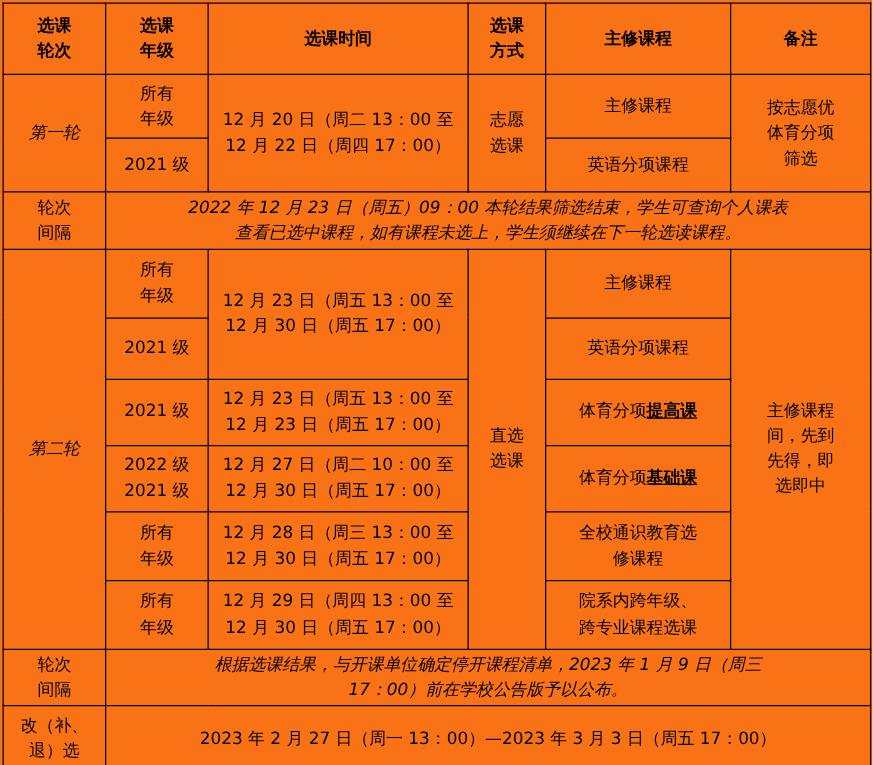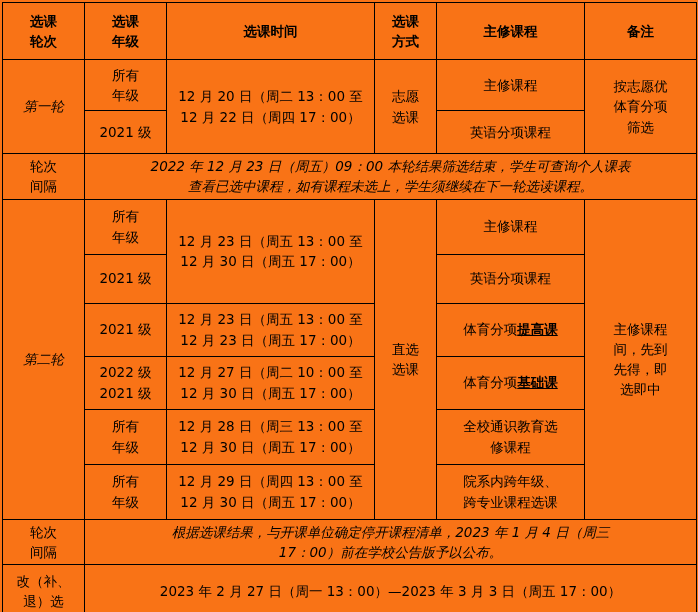--- a/index.html
+++ b/index.html
@@ -211,21 +211,21 @@
           <div>跨专业课程选课</div>
         </td>
       </tr>
 
       <tr>
         <td>
           <div>轮次</div>
           <div>间隔</div>
         </td>
         <td colspan="5" class="note-cell">
-          <div>根据选课结果，与开课单位确定停开课程清单，2023 年 1 月 4 日（周三</div>
+          <div>根据选课结果，与开课单位确定停开课程清单，2023 年 1 月 9 日（周三</div>
           <div>17：00）前在学校公告版予以公布。</div>
         </td>
       </tr>
 
       <tr>
         <td style="height:48px">
           <div>改（补、</div>
           <div>退）选</div>
         </td>
         <td colspan="5">2023 年 2 月 27 日（周一 13：00）—2023 年 3 月 3 日（周五 17：00）</td>

